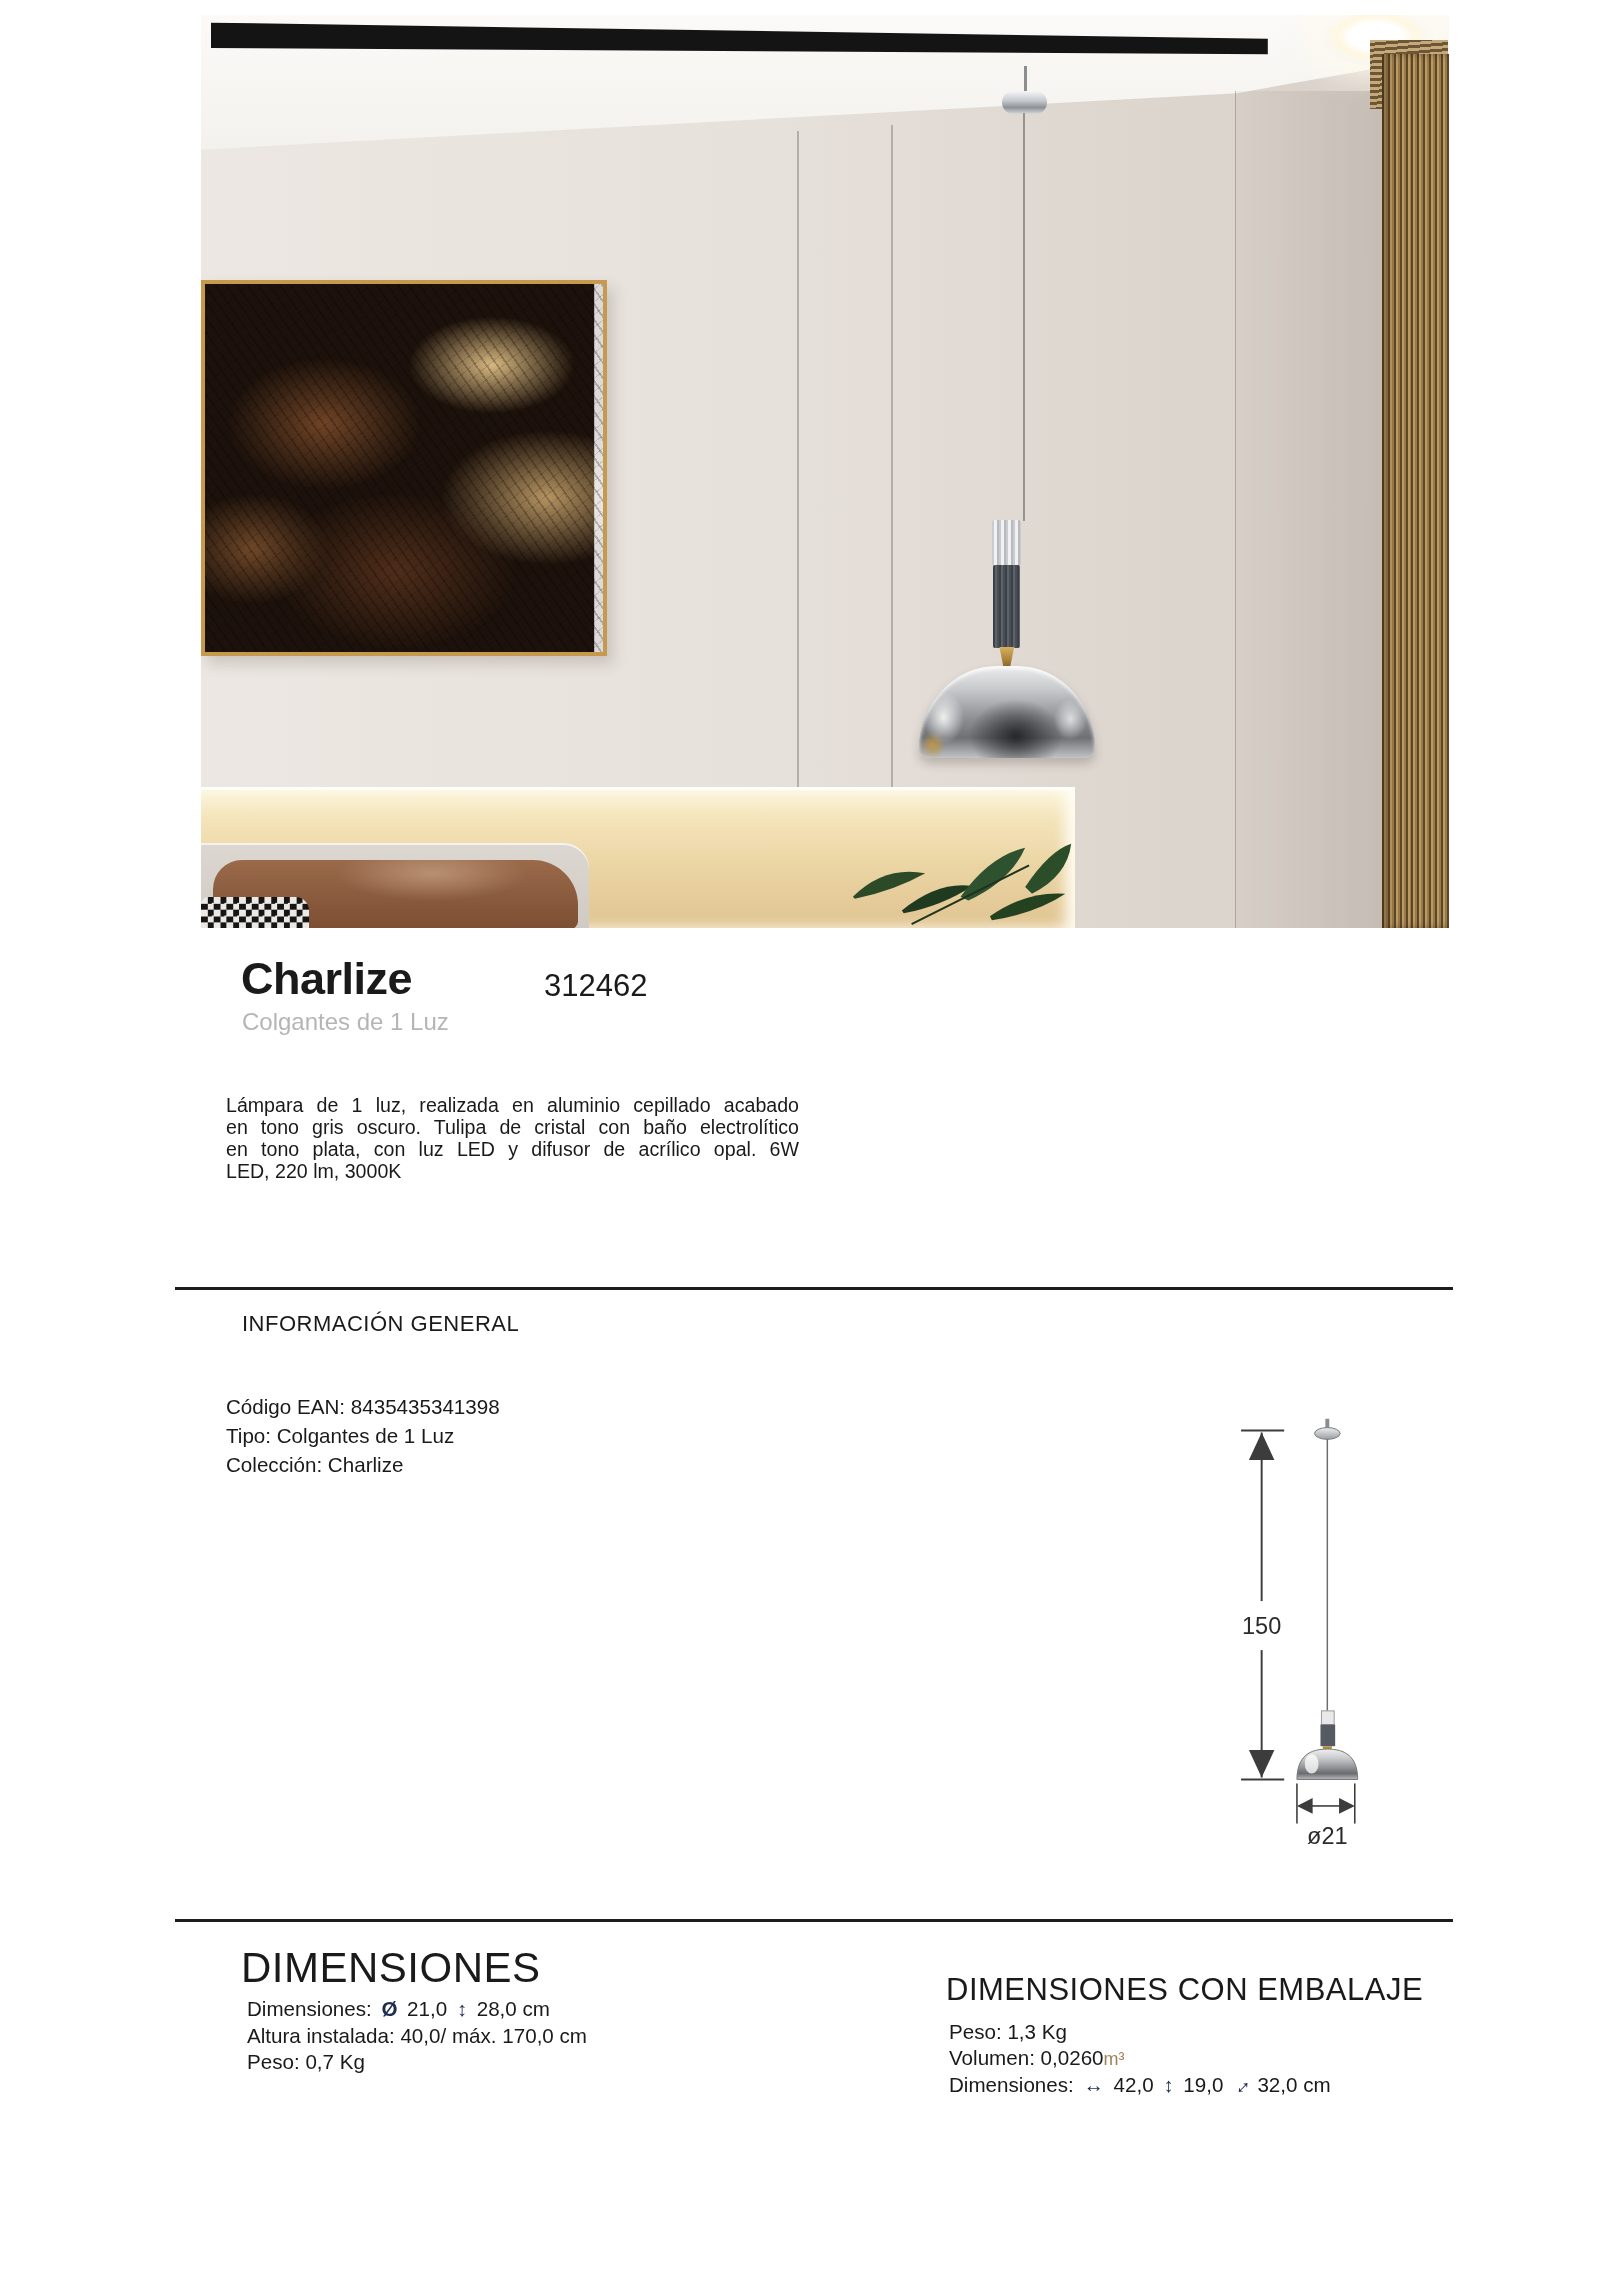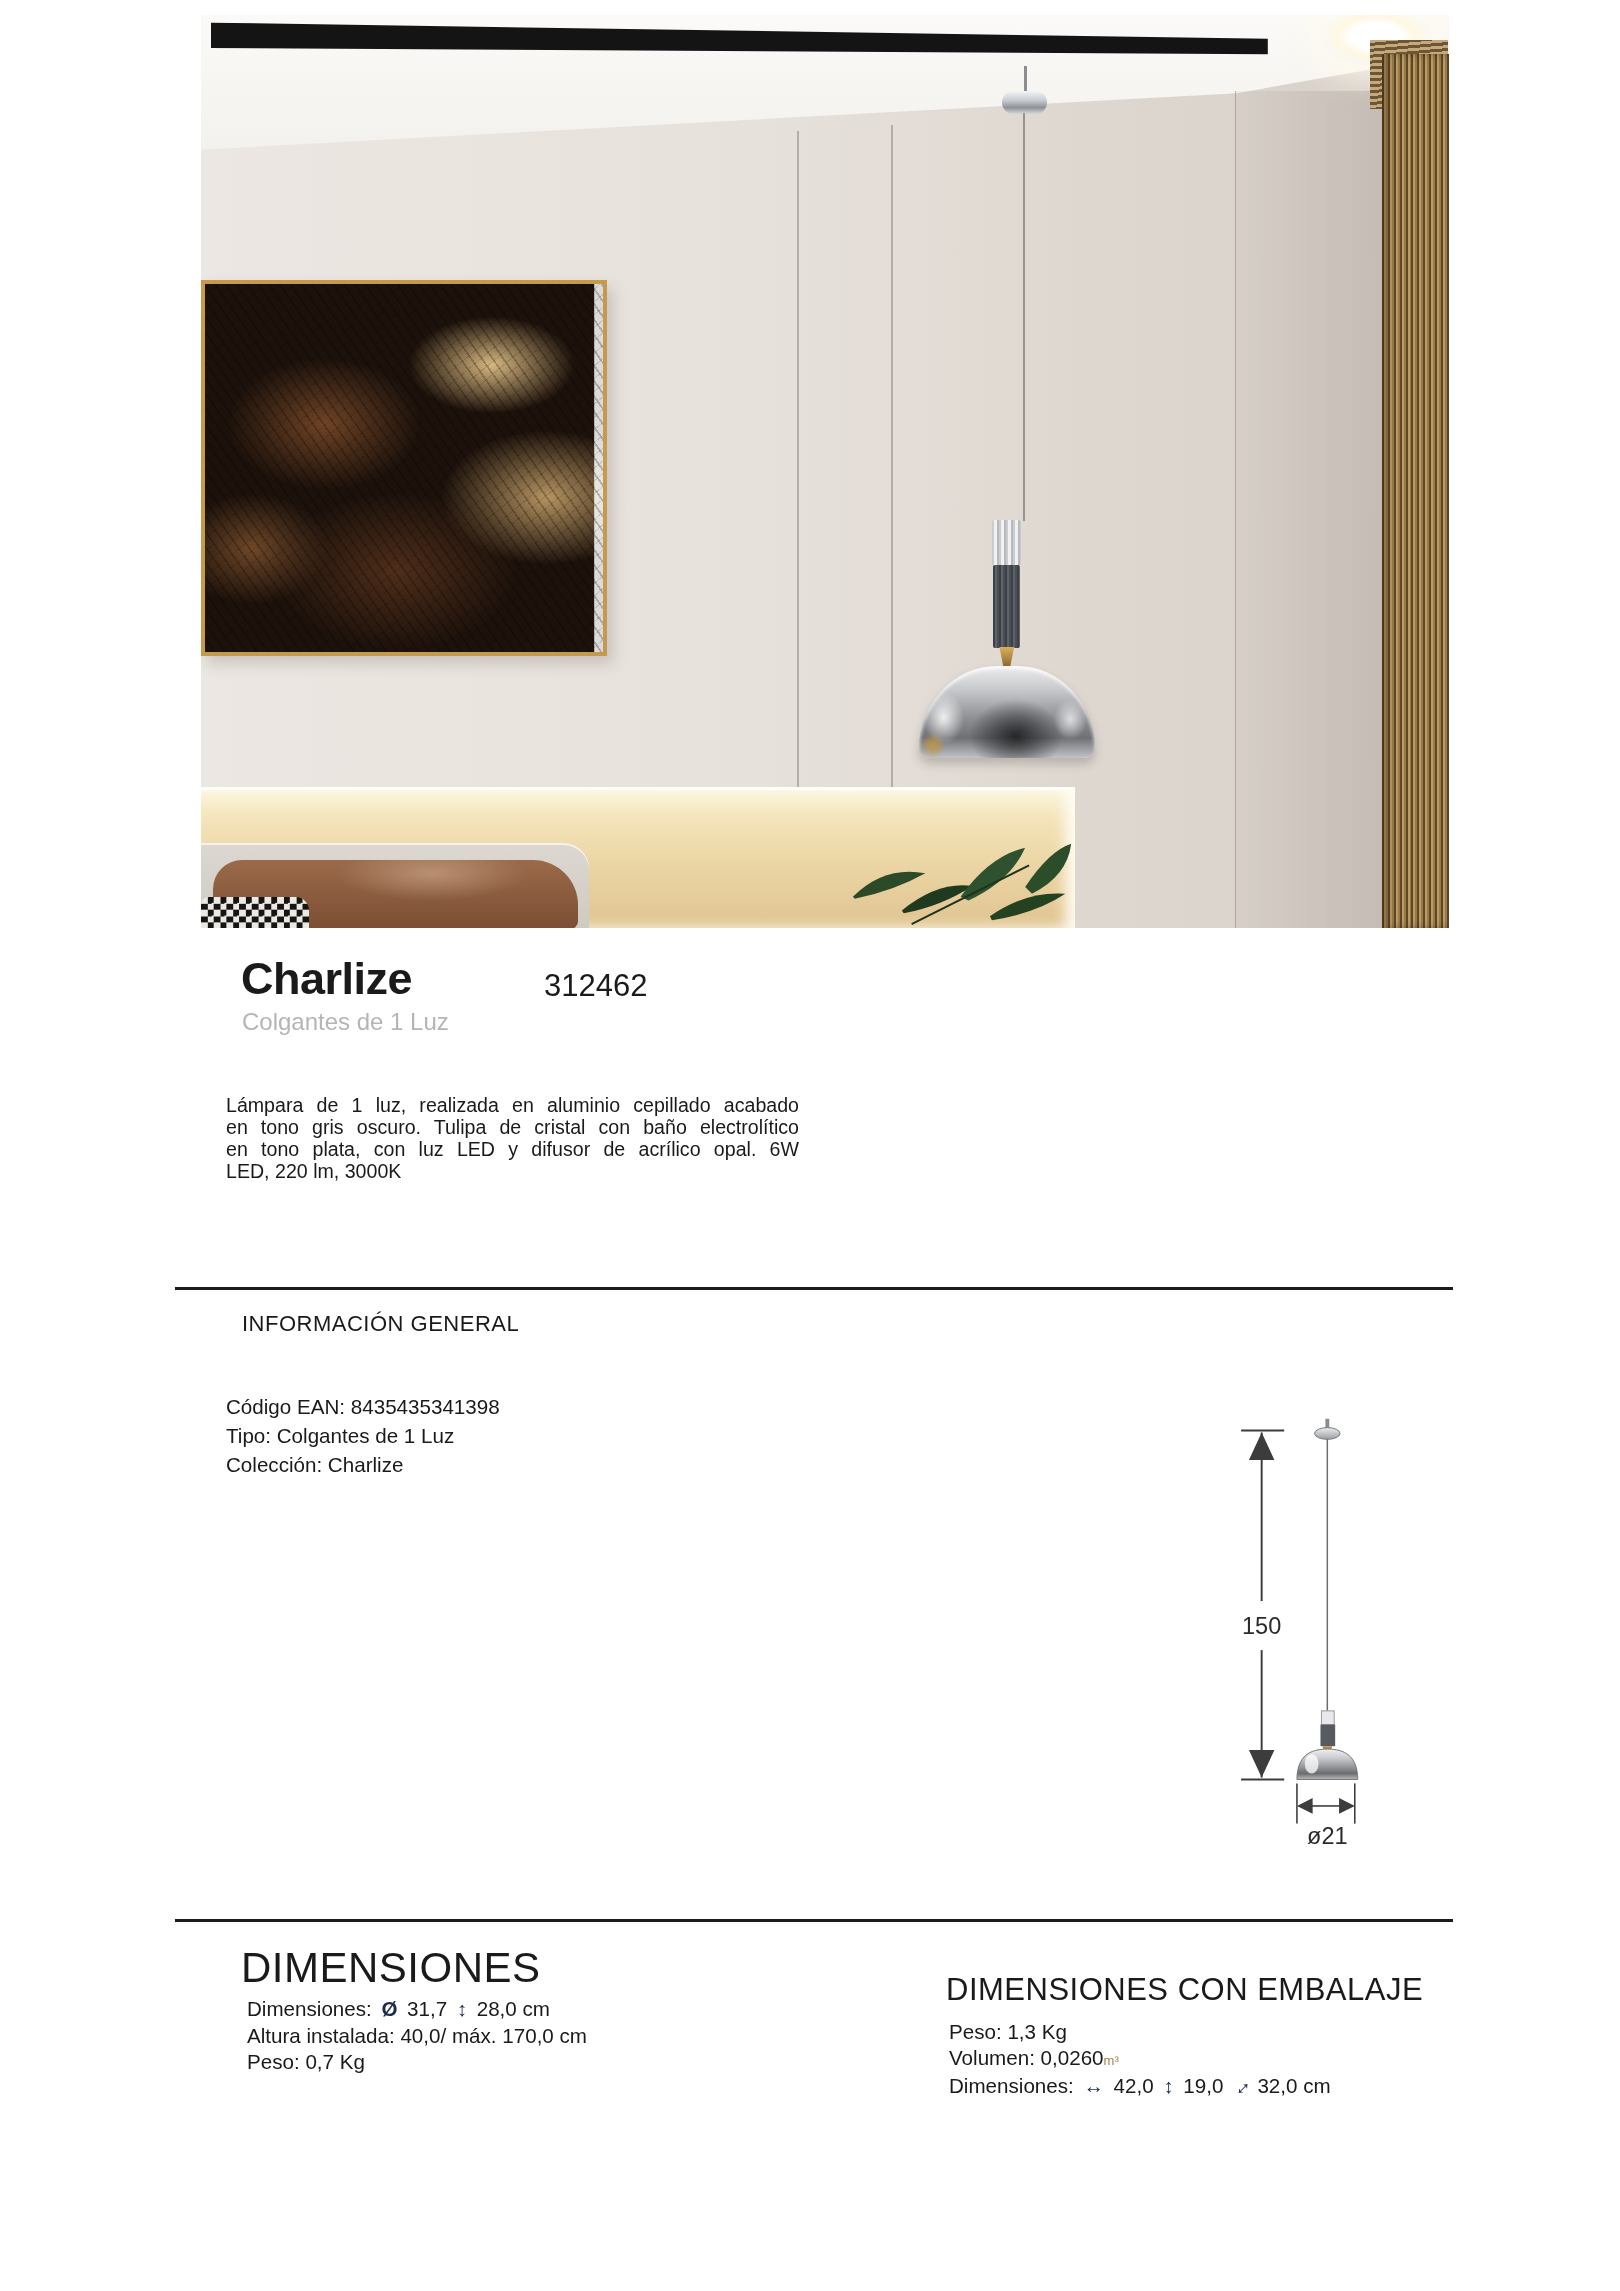--- a/index.html
+++ b/index.html
@@ -96,21 +96,21 @@
   .h-info{left:222px;top:1313px;font-size:22px;line-height:1;letter-spacing:0.5px;}
   .inforows{left:206px;top:1392px;font-size:20.6px;line-height:29px;}
 
   .h-dims{left:221px;top:1947px;font-size:42px;line-height:1;letter-spacing:0.5px;}
   .dimrows{left:227px;top:1996px;font-size:20.6px;line-height:26.5px;}
   .h-pack{left:926px;top:1974px;font-size:31px;line-height:1;letter-spacing:0.5px;}
   .packrows{left:929px;top:2019px;font-size:20.6px;line-height:25.5px;}
 
   .dim-icon{color:#1d2b4d;font-weight:bold;padding:0 3.9px;display:inline-block;}
   .diag{transform:rotate(-45deg);padding:0 1px;}
-  .unit-tan{color:#a08057;font-size:13px;}
+  .unit-tan{color:#a08057;font-size:18px;}
 
   #drawing{left:1166px;top:1407px;}
   .dtext{font-family:"Liberation Sans","DejaVu Sans",sans-serif;font-size:24px;fill:#2b2b2b;}
 </style>
 </head>
 <body>
 
 <div id="page">
 
   <div id="photo" class="abs">
@@ -216,21 +216,21 @@
     <text class="dtext" x="144" y="446" text-anchor="middle">ø21</text>
   </svg>
 
   <div class="abs hr hr2"></div>
 
   <div class="abs h-dims">DIMENSIONES</div>
   <div class="abs dimrows">
     <div>
       <span>Dimensiones:</span>
       <span class="dim-icon">Ø</span>
-      <span>31,7</span>
+      <span>21,0</span>
       <span class="dim-icon">↕</span>
       <span>28,0 cm</span>
     </div>
     <div>Altura instalada: 40,0/ máx. 170,0 cm</div>
     <div>Peso: 0,7 Kg</div>
   </div>
 
   <div class="abs h-pack">DIMENSIONES CON EMBALAJE</div>
   <div class="abs packrows">
     <div>Peso: 1,3 Kg</div>

